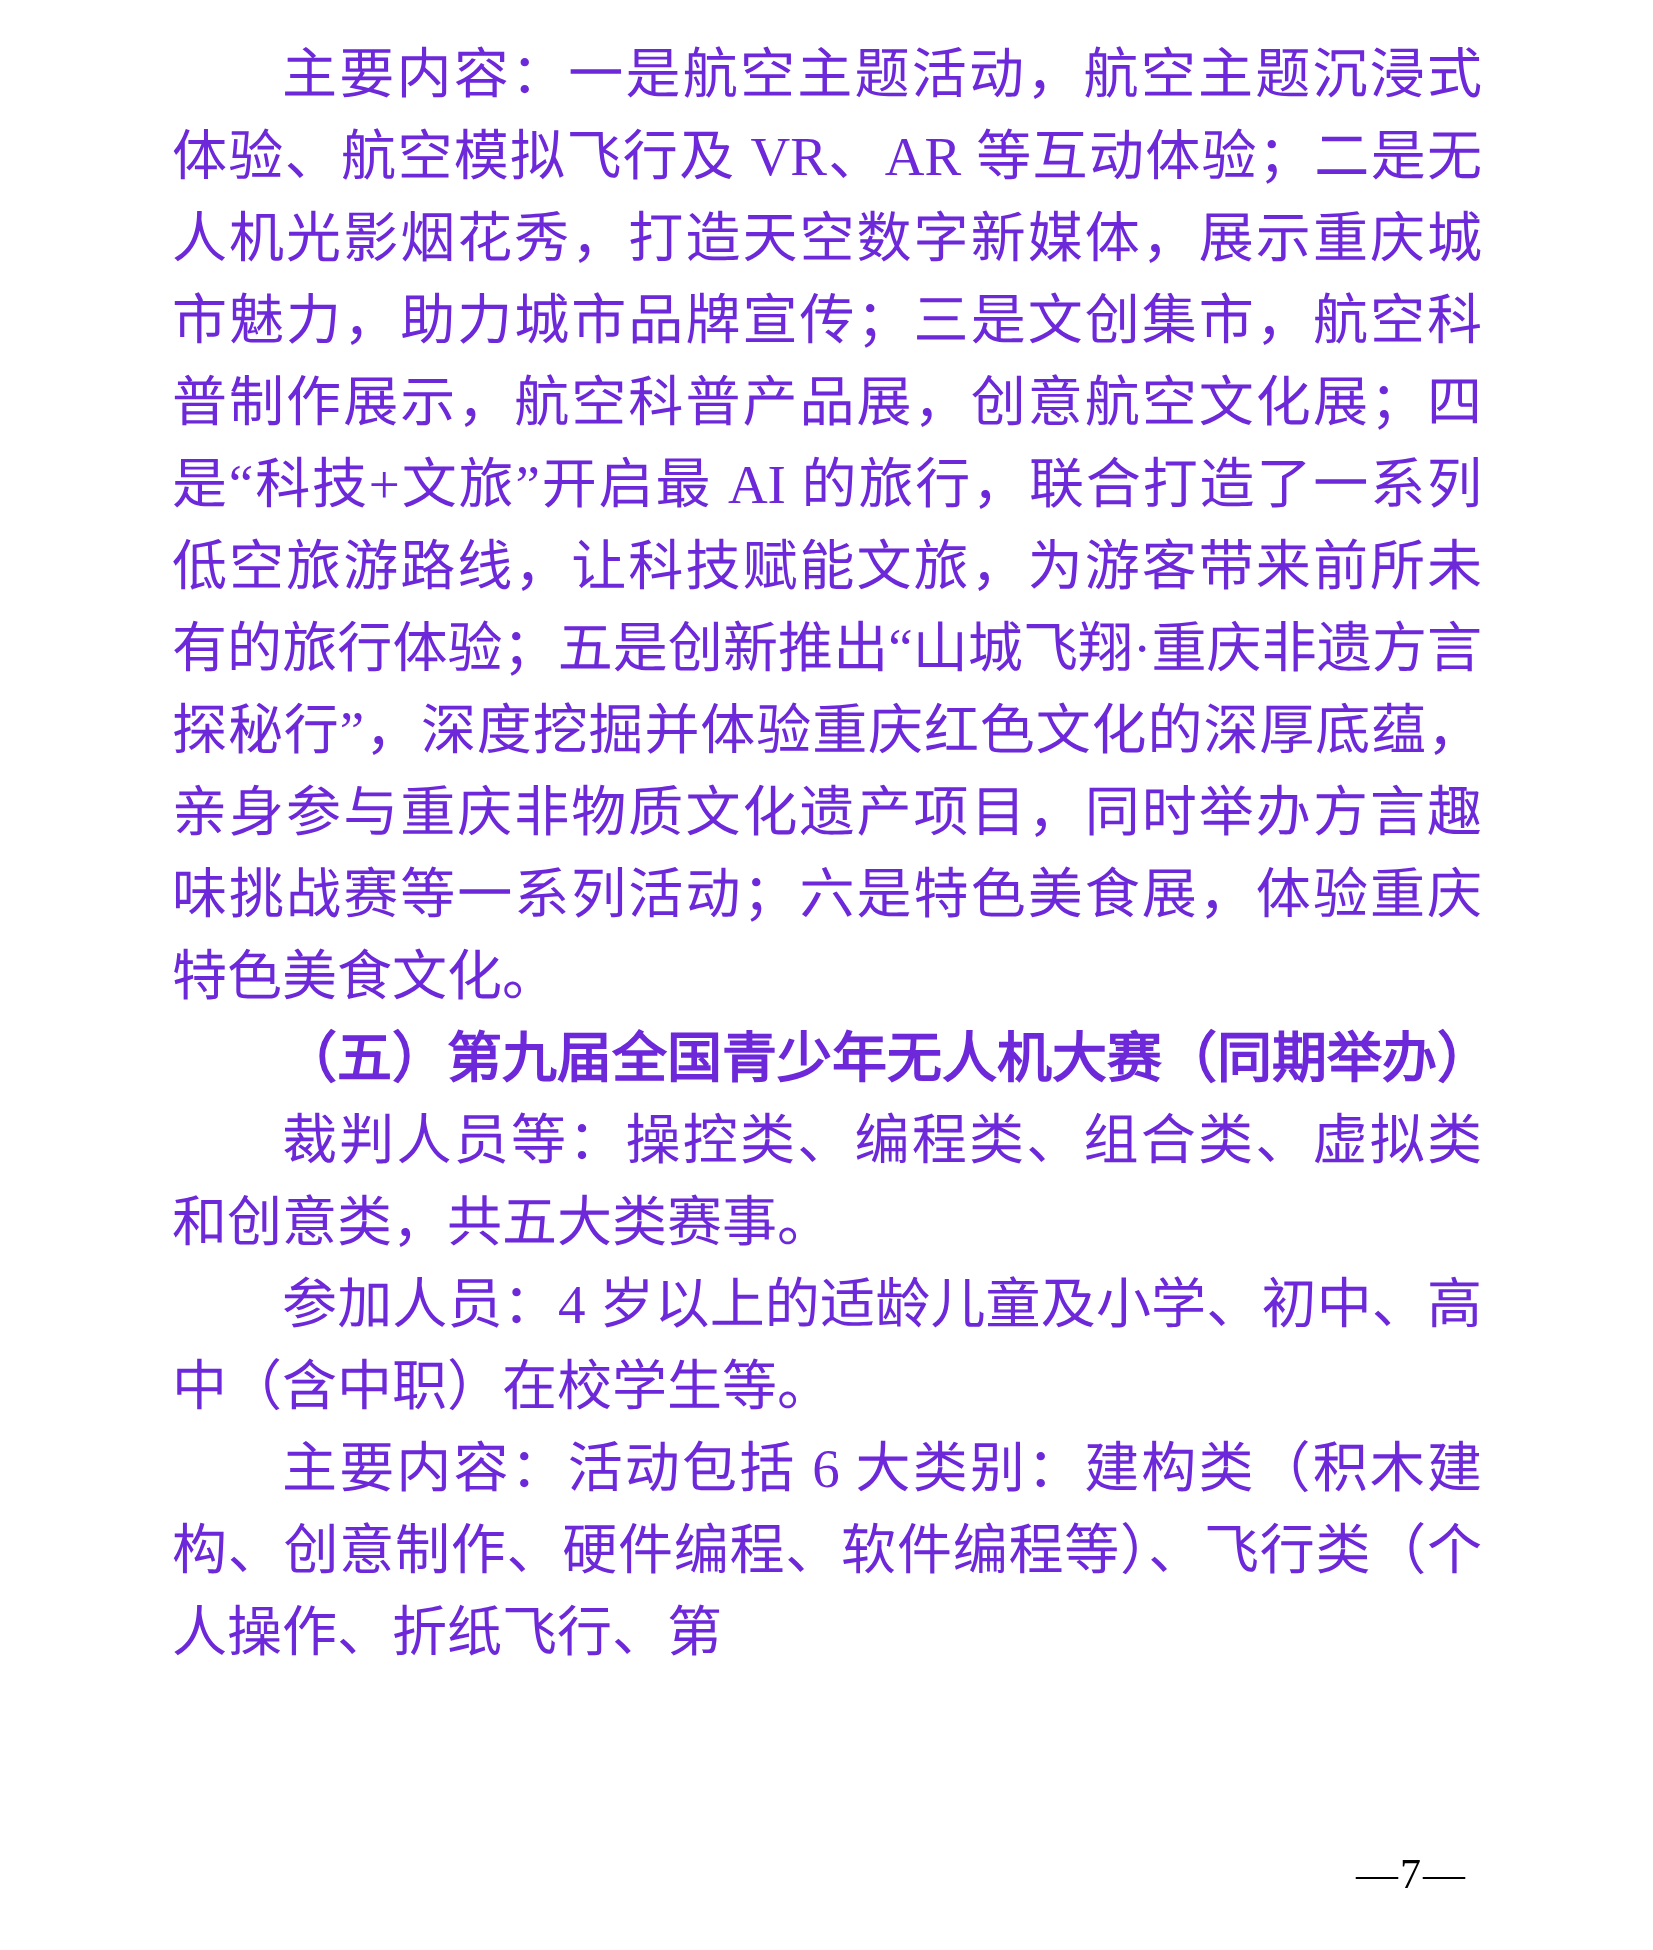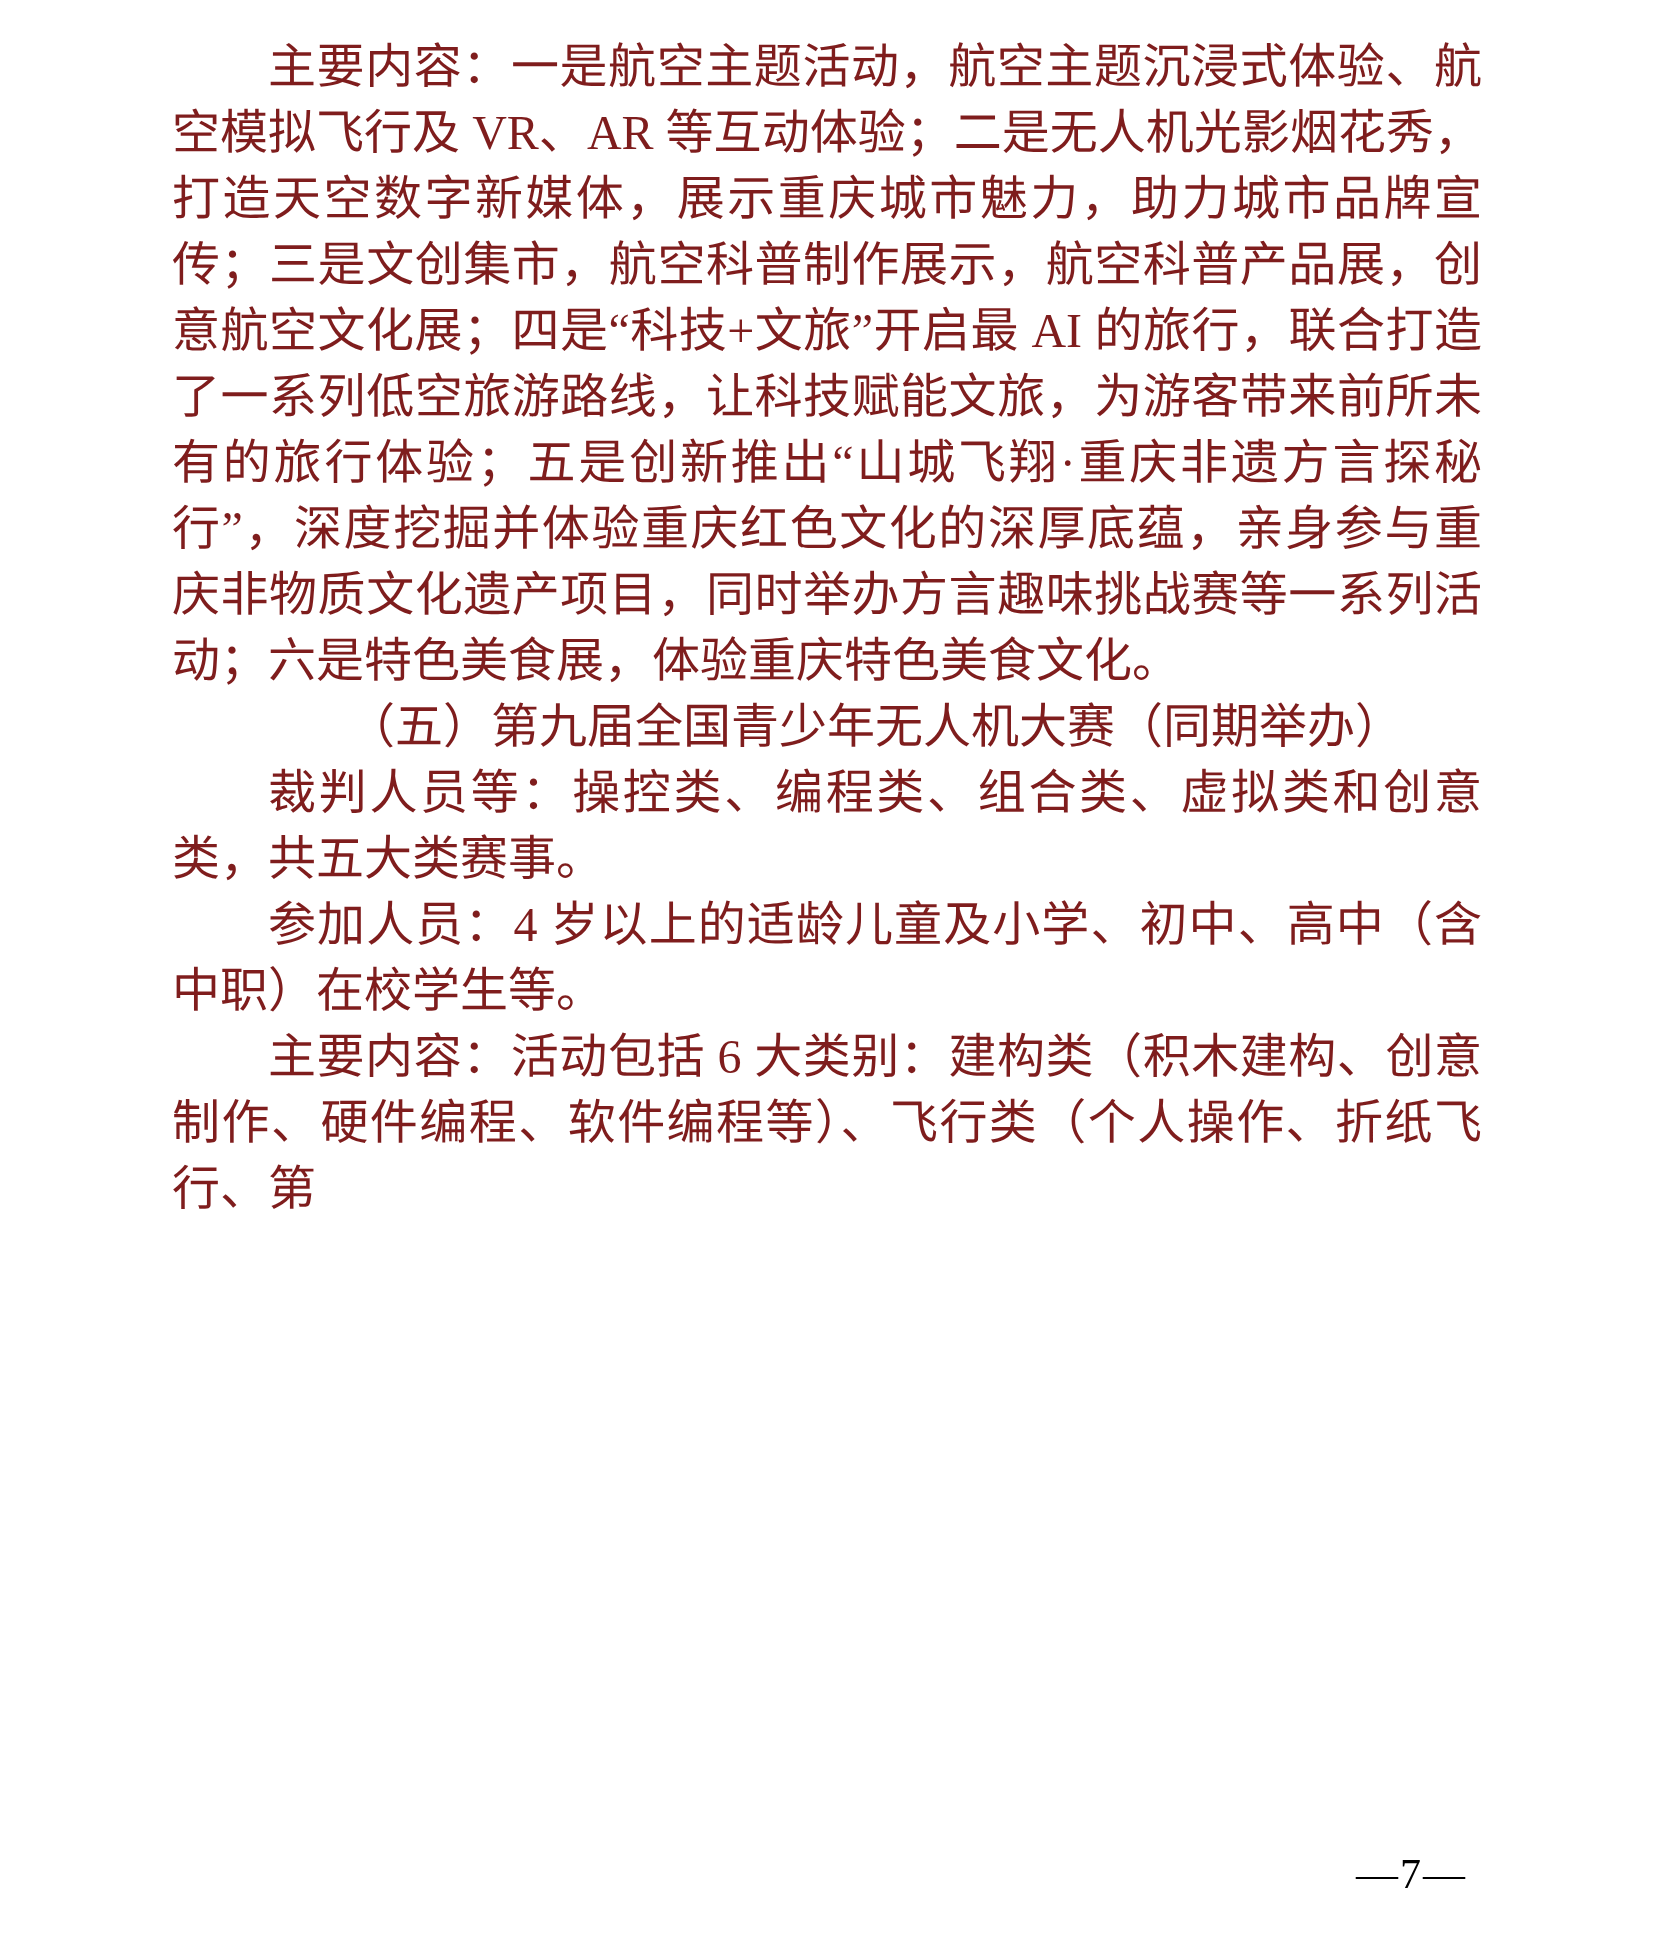--- a/index.html
+++ b/index.html
@@ -15,29 +15,29 @@
     color: #000000;
     overflow: hidden;
   }
   .content {
     position: absolute;
     top: 34px;
     left: 172px;
     width: 1310px;
   }
   .para {
-    font-size: 48px;
-    line-height: 66px;
+    font-size: 55px;
+    line-height: 82px;
     text-indent: 2em;
     text-align: justify;
     text-justify: inter-character;
-    color: #7f1d1d;
+    color: #6d28d9;
   }
   .para.heading {
-    font-weight: 400;
+    font-weight: 700;
     text-align: center;
   }
   .page-number {
     position: absolute;
     right: 186px;
     top: 1848px;
     font-size: 42px;
     line-height: 52px;
     color: #000000;
     letter-spacing: 2px;

